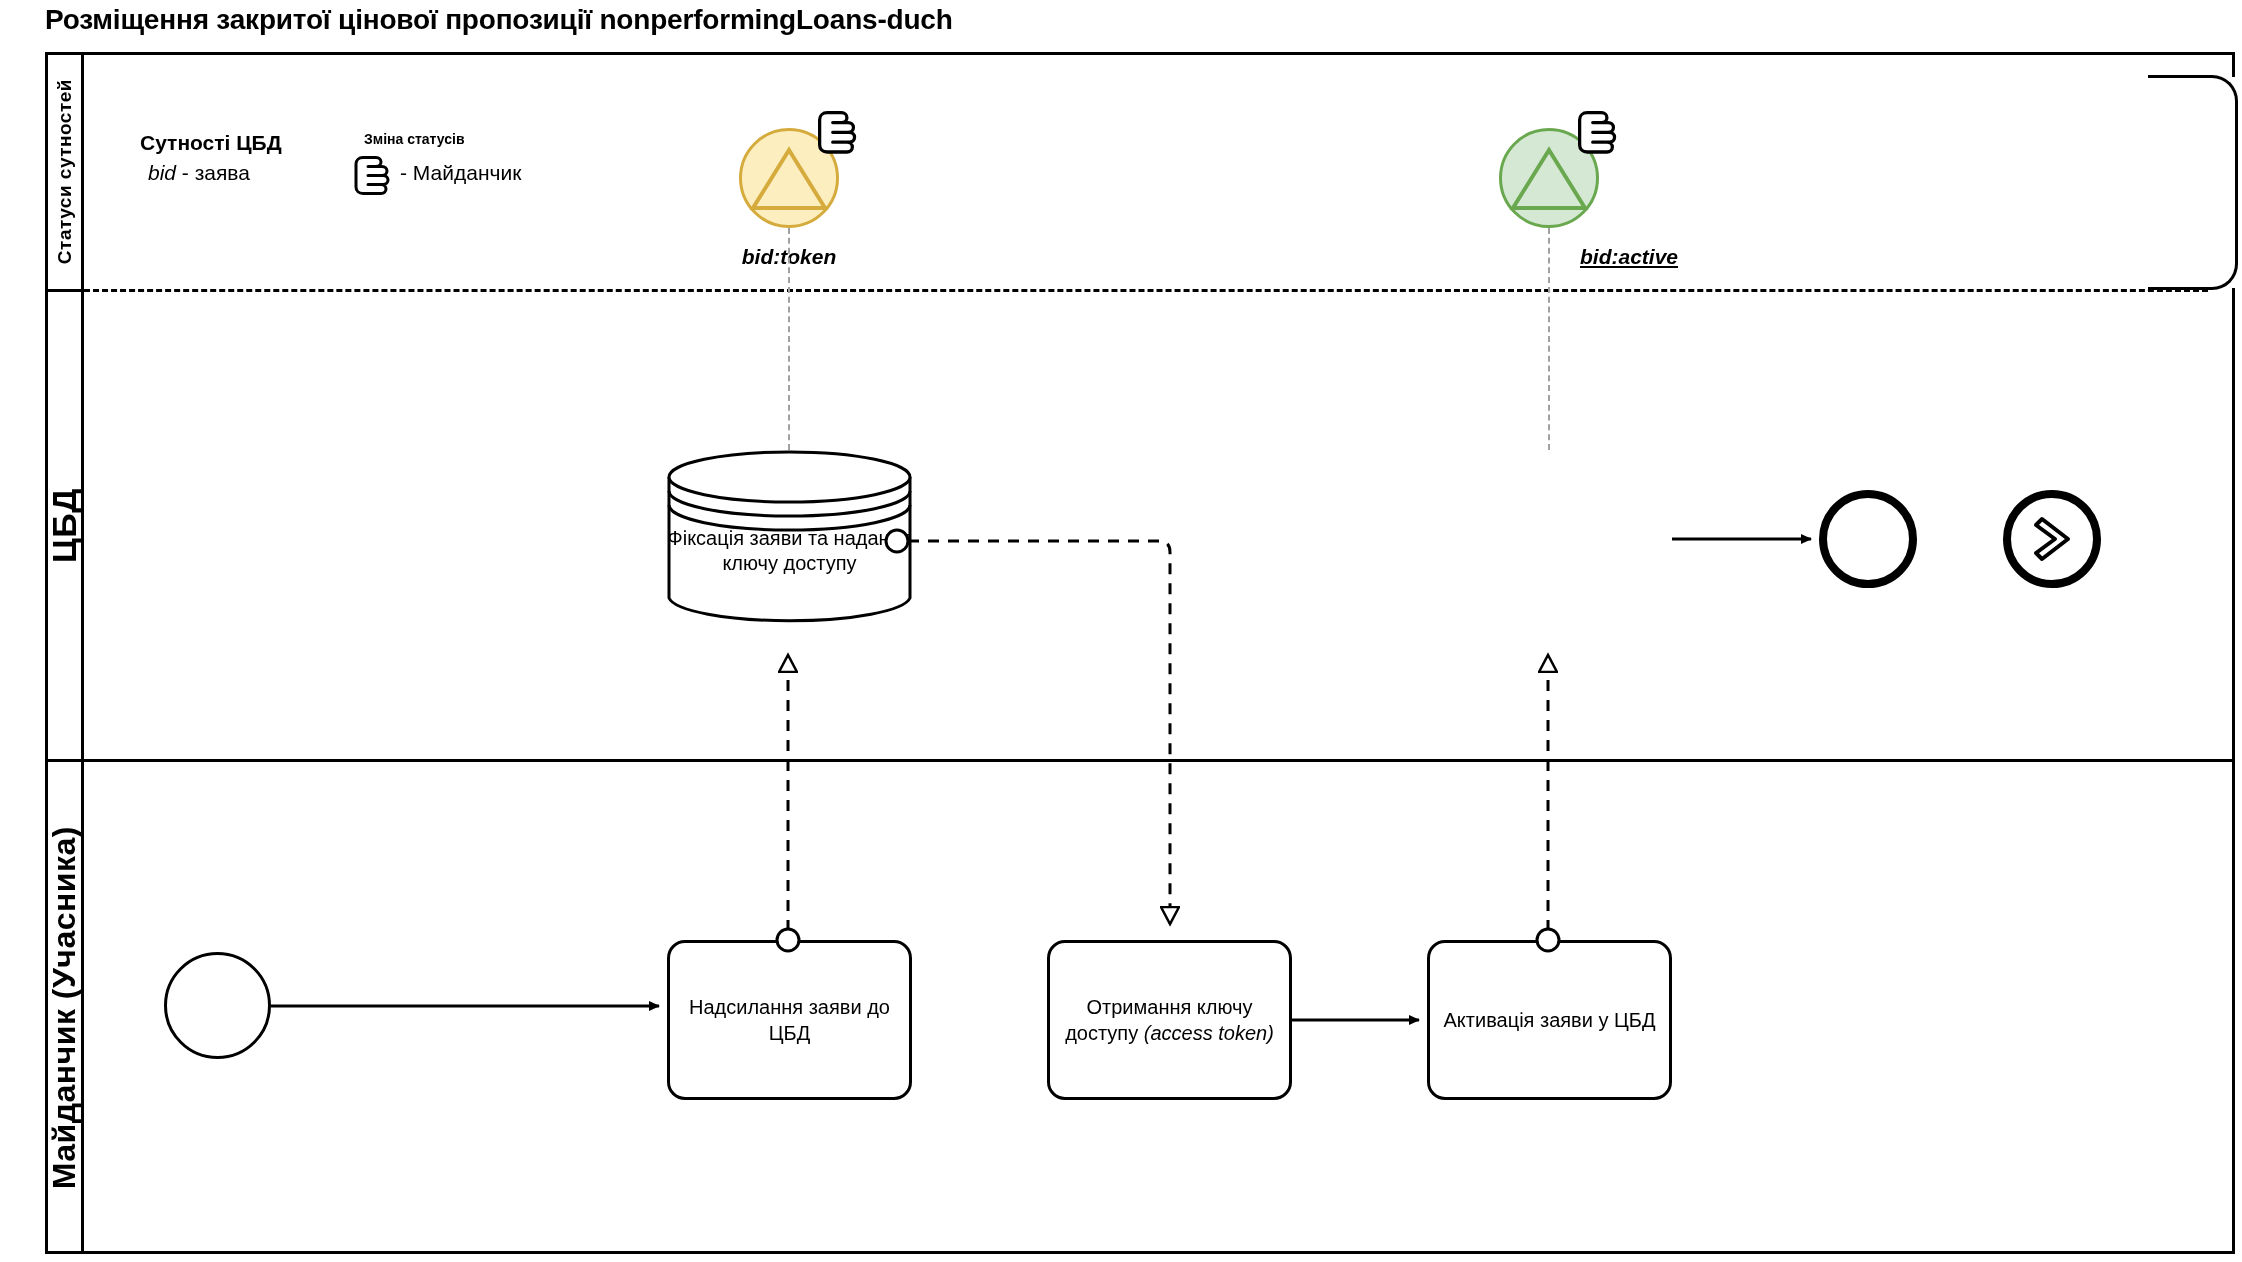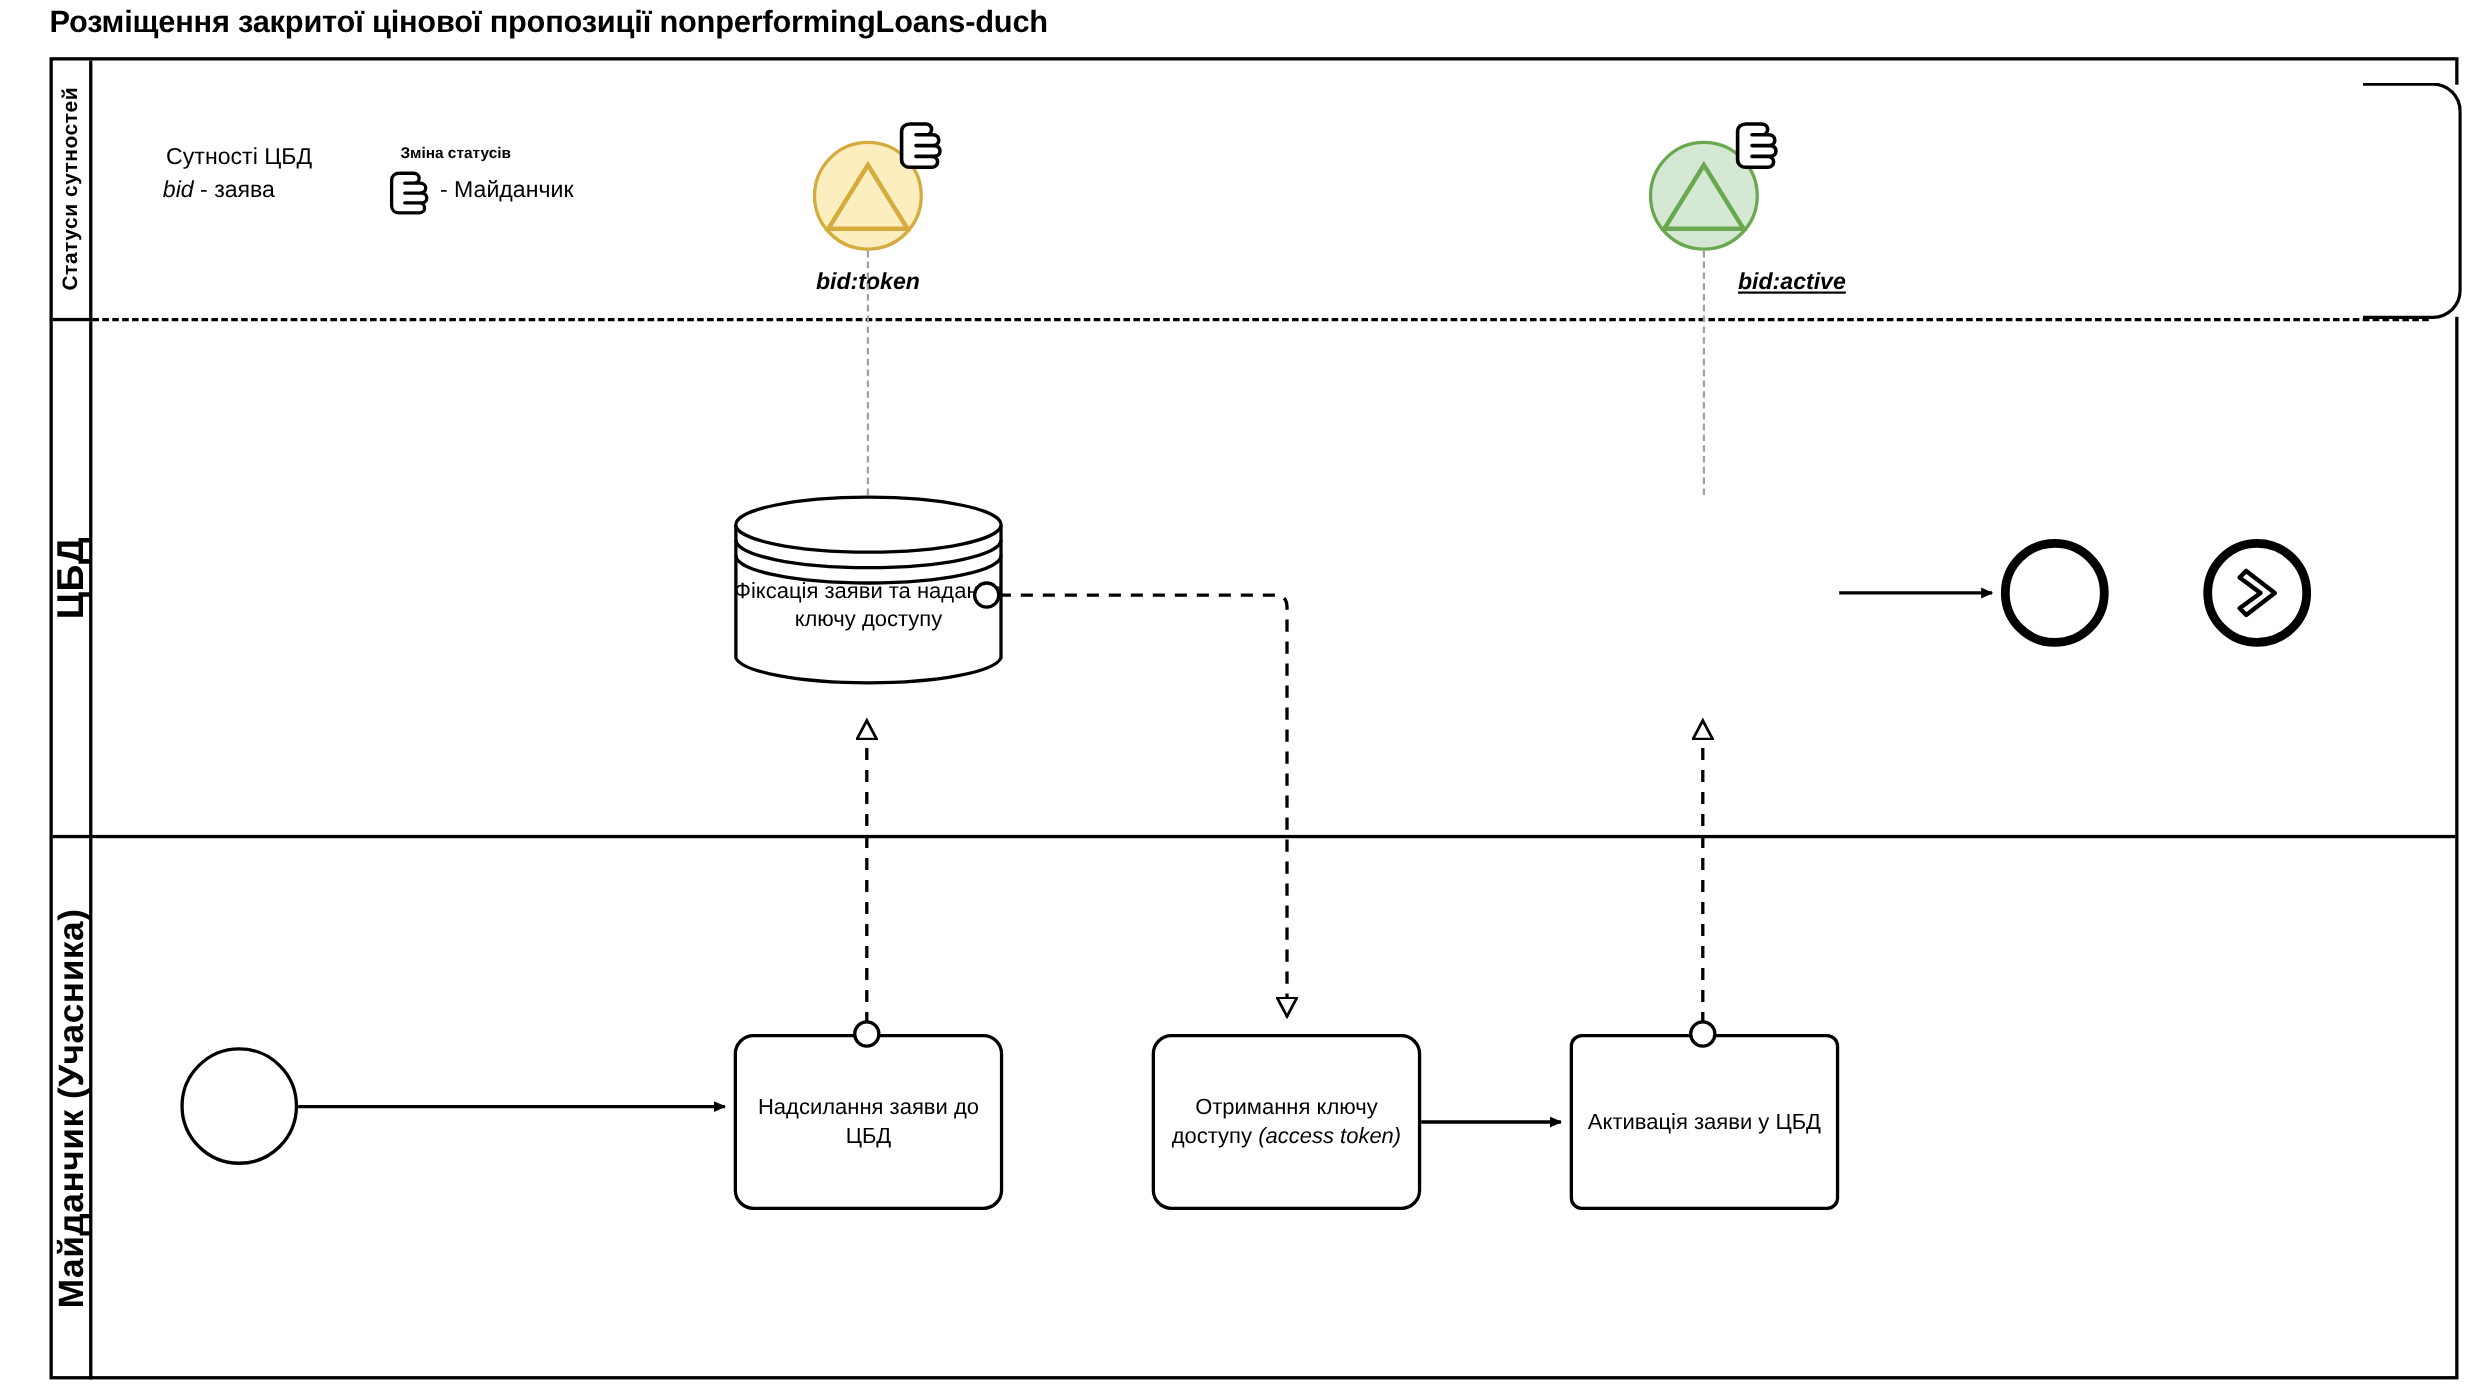--- a/index.html
+++ b/index.html
@@ -38,21 +38,21 @@
     position:absolute;left:2100px;top:20px;width:90px;height:215px;
     border-right:3px solid #000;border-top:3px solid #000;border-bottom:3px solid #000;
     border-top-right-radius:26px;border-bottom-right-radius:26px;
     box-sizing:border-box;background:transparent;
   }
   
   #status-round-mask{position:absolute;left:2102px;top:22px;width:120px;height:211px;background:#fff;}
 
   
   .legend{position:absolute;}
-  #legend-ent-title{left:103px;top:76px;font-size:21px;font-weight:normal;}
+  #legend-ent-title{left:92px;top:76px;font-size:21px;font-weight:bold;}
   #legend-ent-row{left:100px;top:106px;font-size:21px;}
   #legend-ent-row i{font-style:italic;}
   #legend-st-title{left:316px;top:76px;font-size:14px;font-weight:bold;}
   #legend-st-row{left:352px;top:106px;font-size:21px;}
   #legend-hand{left:302px;top:100px;width:42px;height:44px;}
 
   
   .status-node{position:absolute;width:100px;height:100px;}
   .status-node .disc{position:absolute;left:0;top:0;width:100px;height:100px;border-radius:50%;box-sizing:border-box;}
   .status-node .hand{position:absolute;left:74px;top:-18px;width:46px;height:48px;}
@@ -182,21 +182,21 @@
   <div class="ev-start" style="left:145px;top:952px;"></div>
 
   <div class="task" style="left:1028px;top:940px;">
     <div class="lbl"><span>Отримання ключу доступу </span><i>(access token)</i></div>
   </div>
 
   <div class="task" style="left:648px;top:940px;">
     <div class="lbl">Надсилання заяви до ЦБД</div>
   </div>
 
-  <div class="task" style="left:1408px;top:940px;border-radius:11px;">
+  <div class="task" style="left:1408px;top:940px;">
     <div class="lbl">Активація заяви у ЦБД</div>
   </div>
 
   <svg id="wires">
     <defs>
       <marker id="arrow-solid" markerWidth="12" markerHeight="12" refX="10" refY="5" orient="auto" markerUnits="userSpaceOnUse">
         <path d="M0,0 L11,5 L0,10 z" fill="#000"></path>
       </marker>
       <marker id="arrow-open" markerWidth="22" markerHeight="20" refX="18" refY="10" orient="auto" markerUnits="userSpaceOnUse">
         <path d="M1,1 L18,10 L1,19 z" fill="#fff" stroke="#000" stroke-width="2.5" stroke-linejoin="miter"></path>

